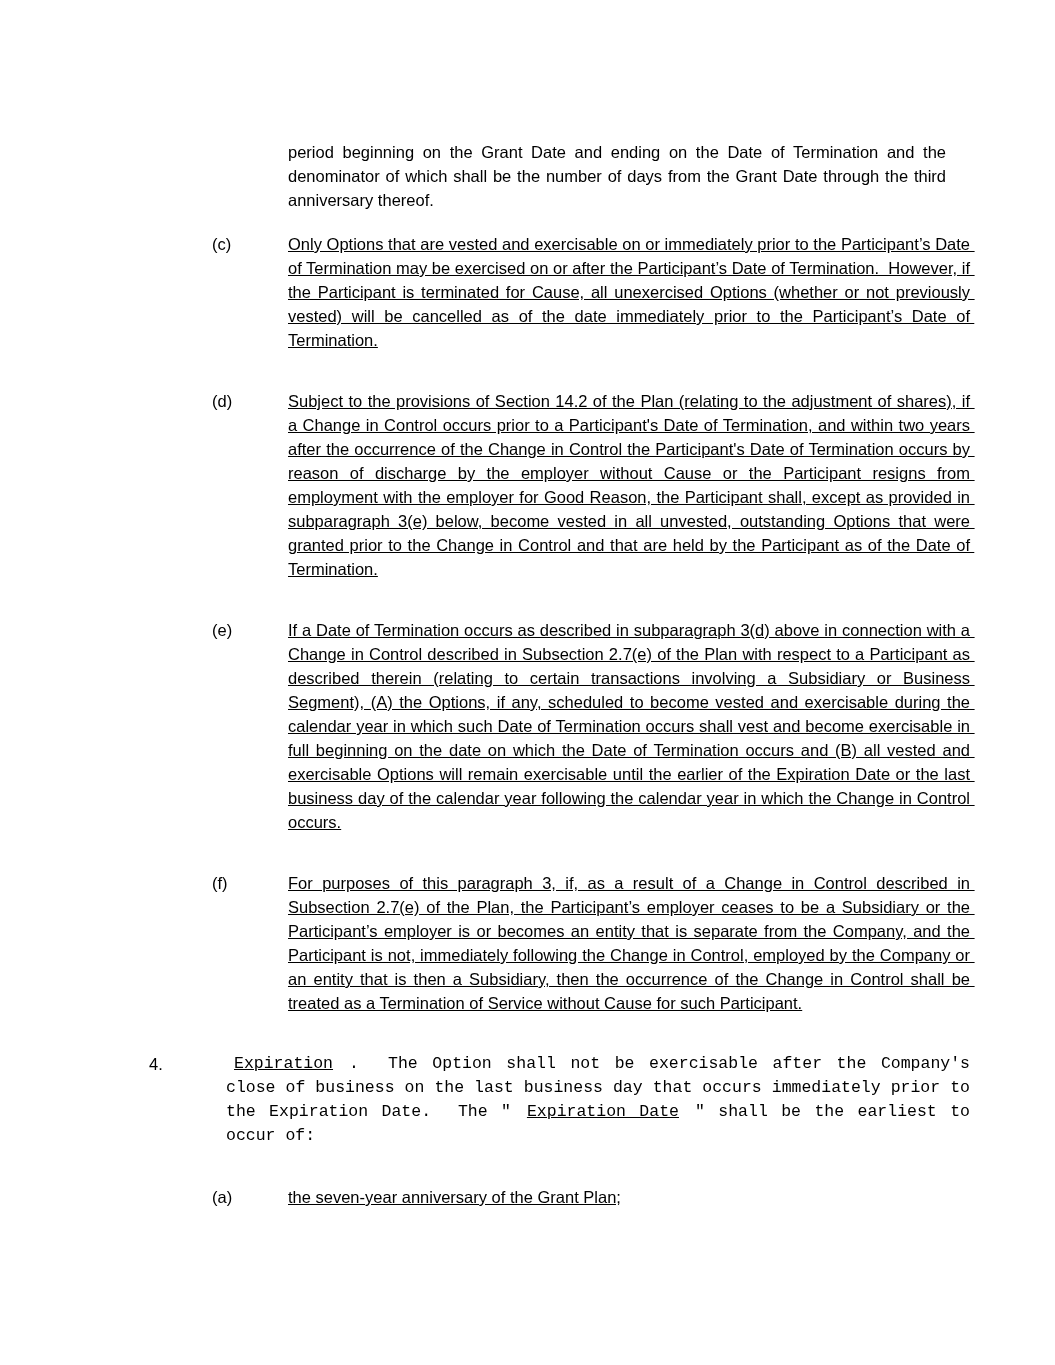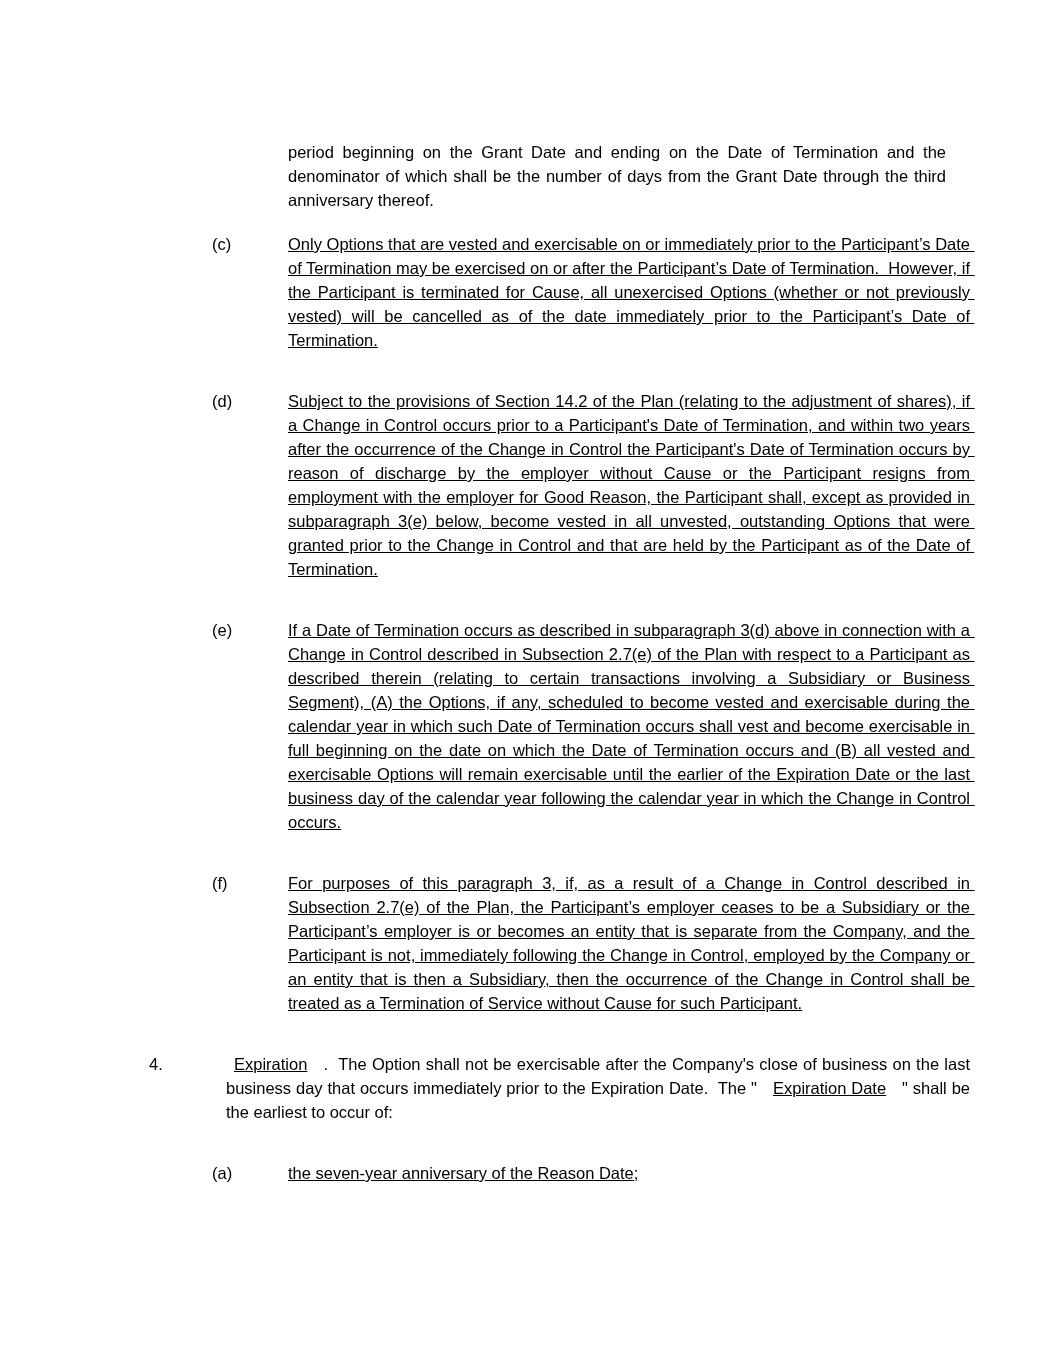--- a/index.html
+++ b/index.html
@@ -40,20 +40,21 @@
   .sec4 {
     display: flex;
     margin-left: 125px;
     margin-bottom: 21px;
   }
   .sec4 .label { flex: 0 0 61px; }
   .sec4 .text {
     width: 744px;
     text-align: justify;
     white-space: pre-wrap;
+    font-family: Liberation Mono, monospace;
   }
 
   .u { text-decoration: underline; }
 </style>
 </head>
 <body>
 
 <div class="content">
 
   <p class="para-cont">period beginning on the Grant Date and ending on the Date of Termination and the denominator of which shall be the number of days from the Grant Date through the third anniversary thereof.</p>
@@ -78,16 +79,16 @@
     <p class="text">For purposes of this paragraph 3, if, as a result of a Change in Control described in Subsection 2.7(e) of the Plan, the Participant’s employer ceases to be a Subsidiary or the Participant’s employer is or becomes an entity that is separate from the Company, and the Participant is not, immediately following the Change in Control, employed by the Company or an entity that is then a Subsidiary, then the occurrence of the Change in Control shall be treated as a Termination of Service without Cause for such Participant.</p>
   </div>
 
   <div class="sec4">
     <span class="label">4.</span>
     <p class="text"><span class="u">Expiration</span><span>.  The Option shall not be exercisable after the Company's close of business on the last business day that occurs immediately prior to the Expiration Date.  The "</span><span class="u">Expiration Date</span><span>" shall be the earliest to occur of:</span></p>
   </div>
 
   <div class="sub">
     <span class="label">(a)</span>
-    <p class="text">the seven-year anniversary of the Reason Date;</p>
+    <p class="text">the seven-year anniversary of the Grant Plan;</p>
   </div>
 
 </div>
 
 </body></html>

